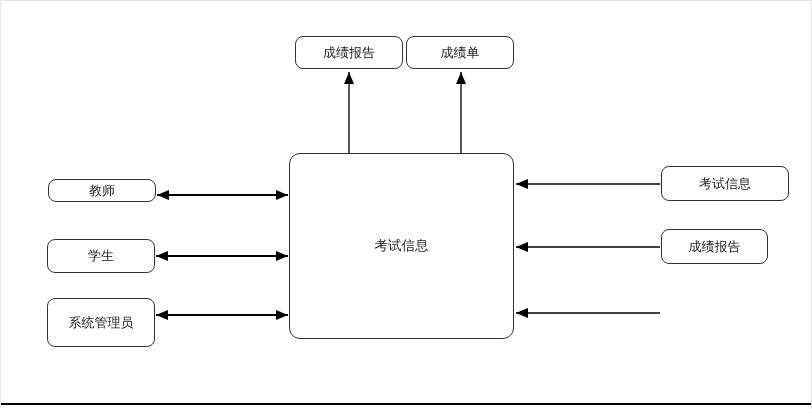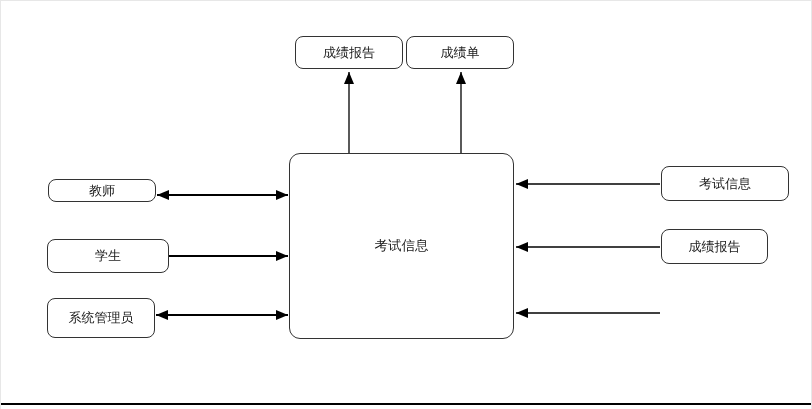--- a/index.html
+++ b/index.html
@@ -47,20 +47,20 @@
     <path class="conn" d="M659,246 L515,246" marker-end="url(#mEnd)"></path>
     <path class="conn" d="M659,312 L515,312" marker-end="url(#mEnd)"></path>
   </svg>
 
   <div class="node node-center" style="left:288px;top:152px;width:225px;height:186px;">考试信息</div>
 
   <div class="node" style="left:294px;top:35px;width:108px;height:33px;">成绩报告</div>
   <div class="node" style="left:405px;top:35px;width:108px;height:33px;text-align:right;">成绩单</div>
 
   <div class="node" style="left:47px;top:178px;width:108px;height:23px;">教师</div>
-  <div class="node" style="left:46px;top:238px;width:122px;height:34px;">学生</div>
-  <div class="node" style="left:46px;top:297px;width:108px;height:40px;font-family:Liberation Serif, serif;">系统管理员</div>
+  <div class="node" style="left:46px;top:238px;width:108px;height:34px;">学生</div>
+  <div class="node" style="left:46px;top:297px;width:108px;height:49px;font-family:Liberation Serif, serif;">系统管理员</div>
 
   <div class="node" style="left:660px;top:165px;width:128px;height:35px;">考试信息</div>
   <div class="node" style="left:660px;top:228px;width:107px;height:35px;">成绩报告</div>
 
   <div class="bottom-rule"></div>
 </div>
 
 </body></html>

